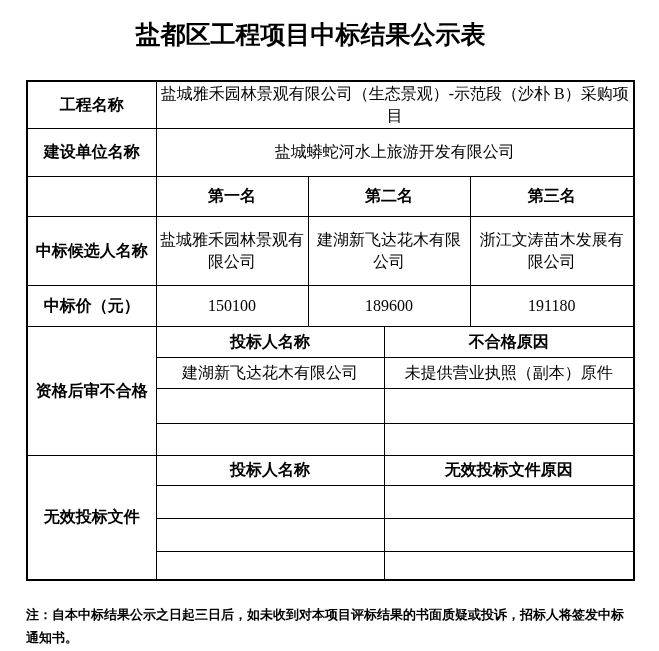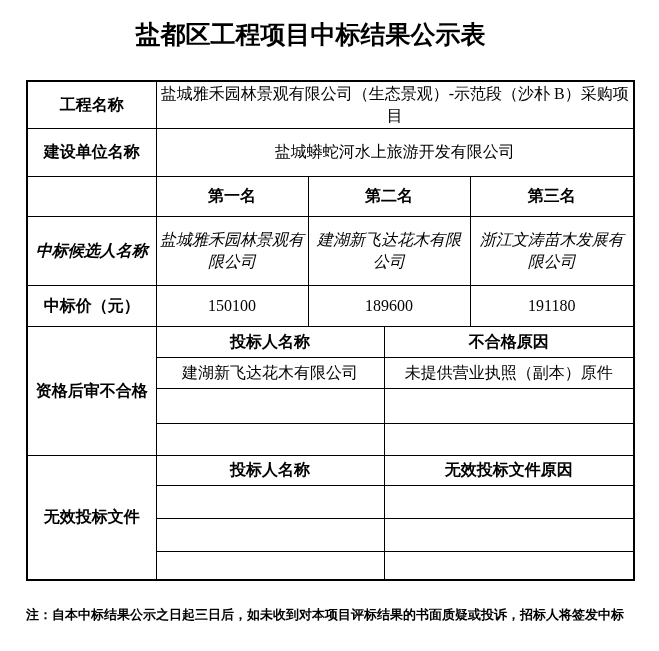--- a/index.html
+++ b/index.html
@@ -38,21 +38,21 @@
     padding: 1px 2px;
     overflow: hidden;
     word-break: break-all;
   }
   td.lbl { font-weight: bold; }
   td.hdr { font-weight: bold; }
   td.val { font-weight: normal; }
   tr.r1  { height: 47px; padding-left: 16px; }
   tr.r2  { height: 48px; }
   tr.r3  { height: 40px; }
-  tr.r4  { height: 69px; font-style: italic; }
+  tr.r4  { height: 69px; }
   tr.r5  { height: 41px; padding-left: 48px; }
   tr.r6  { height: 31px; }
   tr.r7  { height: 31px; margin-top: 16px; }
   tr.r8  { height: 35px; }
   tr.r9  { height: 32px; }
   tr.r10 { height: 30px; }
   tr.r11 { height: 33px; }
   tr.r12 { height: 33px; }
   tr.r13 { height: 29px; }
   .footer-note {
@@ -138,13 +138,14 @@
     </tr>
     <tr class="r13">
       <td class="val" colspan="2"></td>
       <td class="val" colspan="2"></td>
     </tr>
   </tbody>
 </table>
 
 <div class="footer-note">
   <div>注：自本中标结果公示之日起三日后，如未收到对本项目评标结果的书面质疑或投诉，招标人将签发中标</div>
+  <div>通知书。</div>
 </div>
 
 </body></html>

